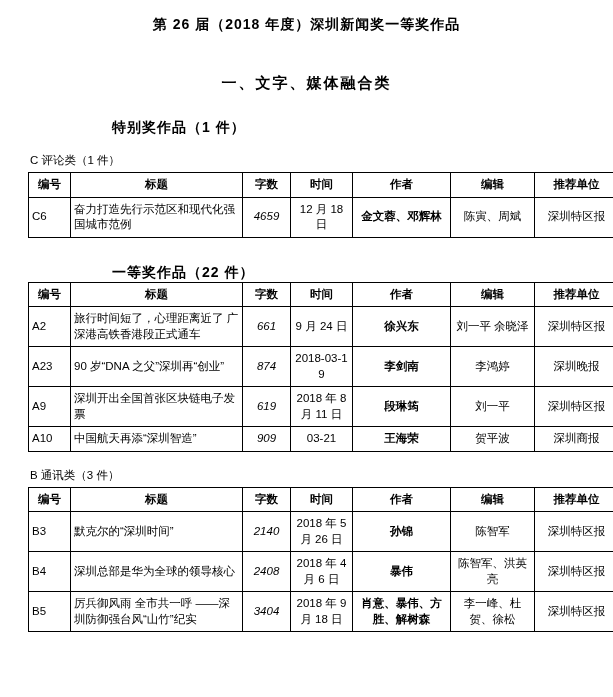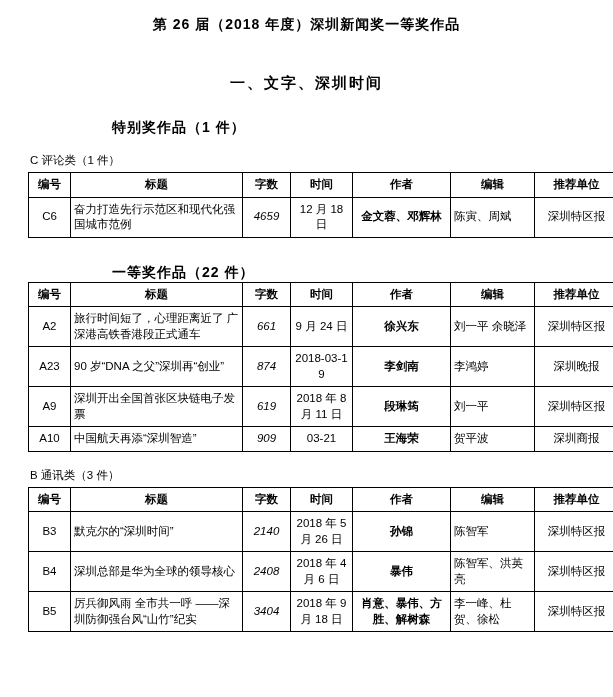--- a/index.html
+++ b/index.html
@@ -63,60 +63,60 @@
     padding: 4px 3px;
     line-height: 1.35;
     vertical-align: middle;
     word-break: break-all;
   }
   table.awards th {
     text-align: center;
     font-weight: bold;
   }
   td.c-code {
-    text-align: center;
     width: 42px;
   }
   td.c-title {
     text-align: left;
     padding-left: 6px;
   }
   td.c-num {
     text-align: center;
     font-style: italic;
   }
   td.c-date {
     text-align: center;
   }
   td.c-author {
     text-align: center;
     font-weight: bold;
   }
   td.c-editor {
+    text-align: center;
     margin-top: 18px;
   }
   td.c-unit {
     text-align: center;
   }
   col.w-code { width: 42px; }
   col.w-title { width: 172px; }
   col.w-num { width: 48px; }
   col.w-date { width: 62px; }
   col.w-author { width: 98px; }
   col.w-editor { width: 84px; }
   col.w-unit { width: 84px; }
 </style>
 </head>
 <body>
 
 <div class="page">
 
   <div class="doc-title">第 26 届（2018 年度）深圳新闻奖一等奖作品</div>
 
-  <div class="section-title">一、文字、深圳时间</div>
+  <div class="section-title">一、文字、媒体融合类</div>
 
   <div class="subsection-title">特别奖作品（1 件）</div>
 
   <div class="group-label">C 评论类（1 件）</div>
   <table class="awards">
     <colgroup>
       <col class="w-code">
         <col class="w-title">
         <col class="w-num">
         <col class="w-date">

